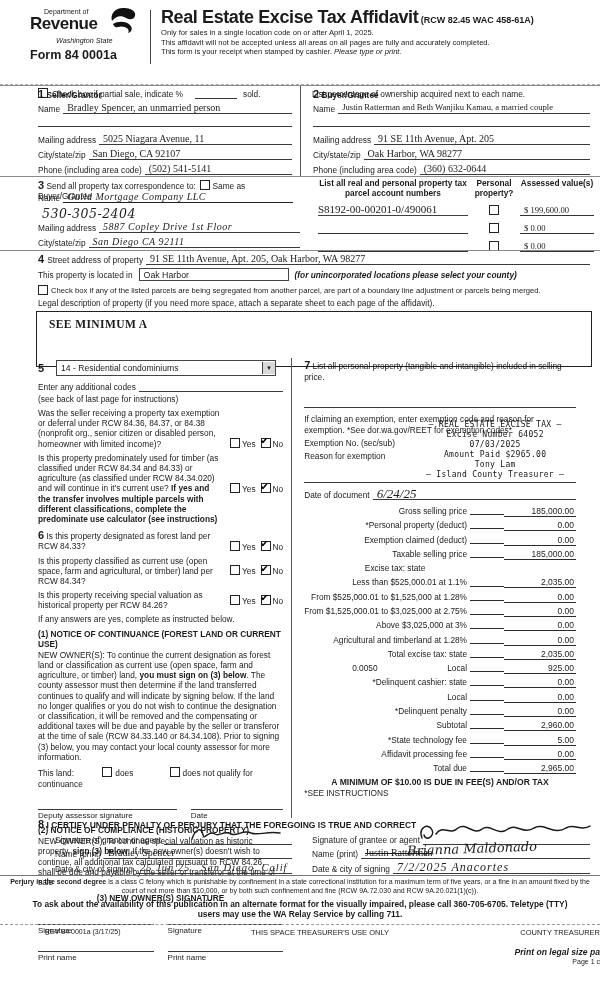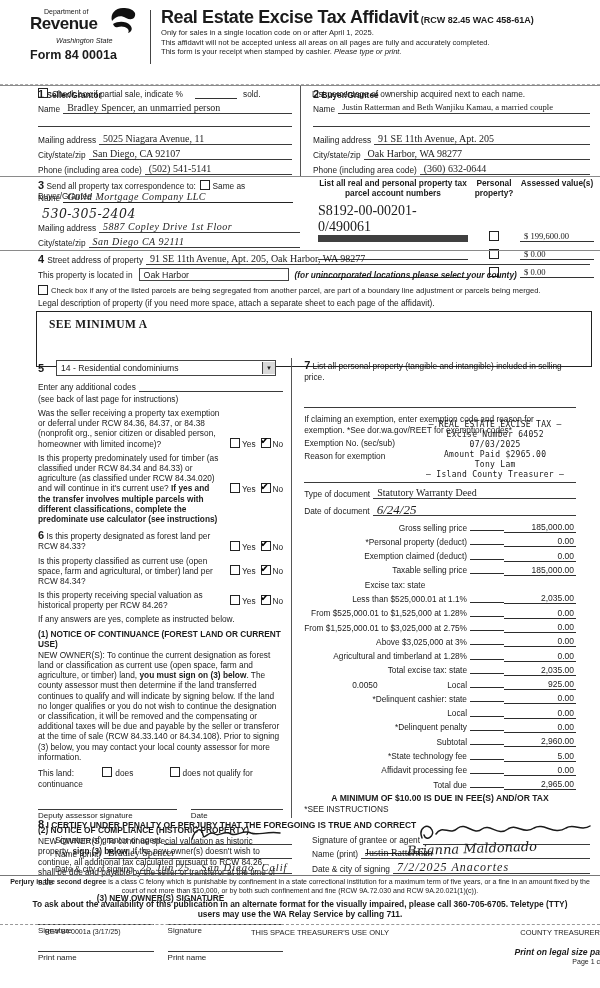--- a/index.html
+++ b/index.html
@@ -30,21 +30,21 @@
   
   .dd{display:flex;width:218px;height:14px;border:1px solid #444;align-items:center;background:#fff}
   .dd-text{flex:1;padding-left:4px;font-size:8.6px}
   .dd-btn{width:12px;height:12px;border-left:1px solid #444;background:#d9d9d9;display:flex;align-items:center;justify-content:center;font-size:6px}
   
   .qrow{display:flex;margin-top:4px}
   .qtext{flex:1;line-height:10.2px}
   .para{line-height:10.2px;margin-top:3px}
   .h-sec{font-weight:bold;margin-top:5px;line-height:10px}
   
-  .mrow{display:flex;align-items:center;height:11.1px;margin-bottom:3.2px}
+  .mrow{display:flex;align-items:flex-start;height:11.1px;margin-bottom:3.2px}
   .msp{flex:1}
   .ml{white-space:nowrap}
   .mc{flex:none;width:34px;border-bottom:1px solid #2c2c2c;align-self:flex-end;margin:0 0 2px 3px}
   .mv{flex:none;width:70px;text-align:right;border-bottom:1px solid #2c2c2c;padding-right:2px;font-size:8.5px}
   .stamp{position:absolute;left:104px;top:62px;width:198px;text-align:center;
          font-family:"DejaVu Sans Mono",monospace;font-size:8px;line-height:10px;color:#161616;letter-spacing:.3px}
   .num{font-weight:bold;font-size:11px}
   .sig-cell .line{border-bottom:1px solid #3a3a3a;height:11px}
   .sig-cell .lbl{font-size:8px;margin-top:1px}
   .strike{text-decoration:line-through}
@@ -149,21 +149,21 @@
       <span class="fval hw hw-lg">San Diego  CA  92111</span>
     </div>
 
   <div class="abs" style="left:318px;top:2px;right:6px">
     <div style="display:flex;font-weight:bold;text-align:center;line-height:9.5px">
       <div style="width:150px">List all real and personal property tax parcel account numbers</div>
       <div style="width:52px">Personal property?</div>
       <div style="flex:1">Assessed value(s)</div>
     </div>
     <div style="display:flex;align-items:flex-end;margin-top:5px">
-      <div class="ser" style="width:150px;border-bottom:7px solid #404040;font-size:14px">S8192-00-00201-0/490061</div>
+      <div class="ser" style="width:150px;border-bottom:1px solid #404040;font-size:11px">S8192-00-00201-0/490061</div>
       <div style="width:52px;text-align:center"><span class="cb"></span></div>
       <div class="ser" style="flex:1;border-bottom:1px solid #333;font-size:8.6px;padding-left:4px">$ 199,600.00</div>
     </div>
     <div style="display:flex;align-items:flex-end;margin-top:7px">
       <div class="ser" style="width:150px;border-bottom:1px solid #333;height:9px"></div>
       <div style="width:52px;text-align:center"><span class="cb"></span></div>
       <div class="ser" style="flex:1;border-bottom:1px solid #333;font-size:8.6px;padding-left:4px">$ 0.00</div>
     </div>
     <div style="display:flex;align-items:flex-end;margin-top:7px">
       <div class="ser" style="width:150px;border-bottom:1px solid #333;height:9px"></div>
@@ -289,24 +289,20 @@
 
     <div class="stamp">
       <div>— REAL ESTATE EXCISE TAX —</div>
       <div>Excise Number 64052</div>
       <div>07/03/2025</div>
       <div>Amount Paid $2965.00</div>
       <div>Tony Lam</div>
       <div>— Island County Treasurer —</div>
     </div>
 
-    <div class="fld" style="margin-top:4px">
-        <span class="flabel">Type of document</span>
-        <span class="fval">Statutory Warranty Deed</span>
-      </div>
     <div class="fld" style="margin-top:2px;height:15px">
         <span class="flabel">Date of document</span>
         <span class="fval hw" style="font-size:13px">6/24/25</span>
       </div>
 
     <div style="margin-top:6px">
       <div class="mrow">
           <span class="msp"></span>
           <span class="ml">Gross selling price</span>
           <span class="mc"></span>

